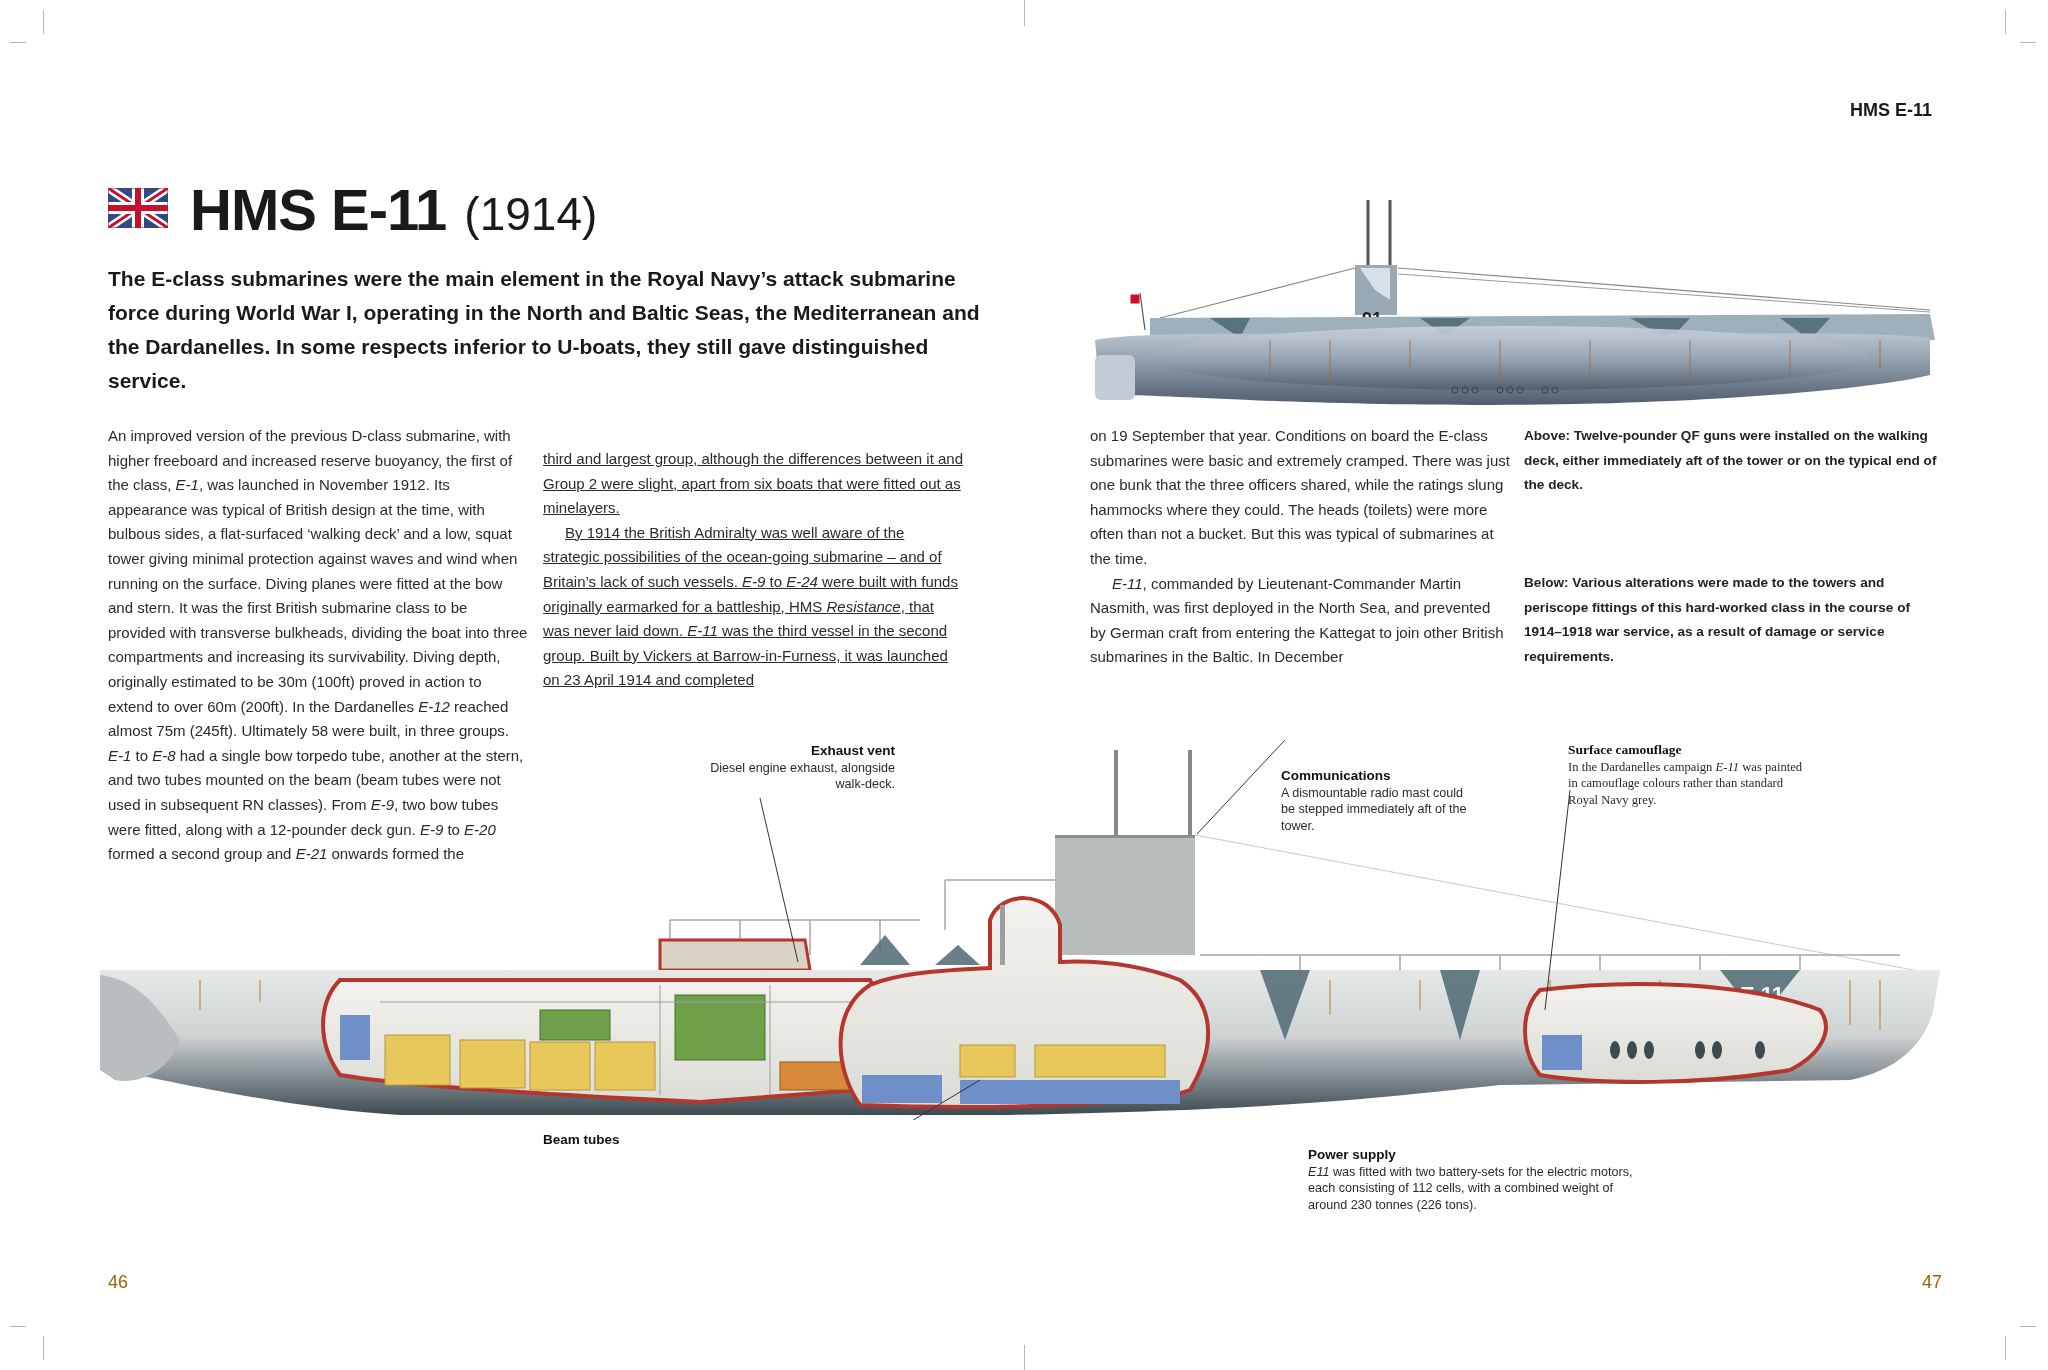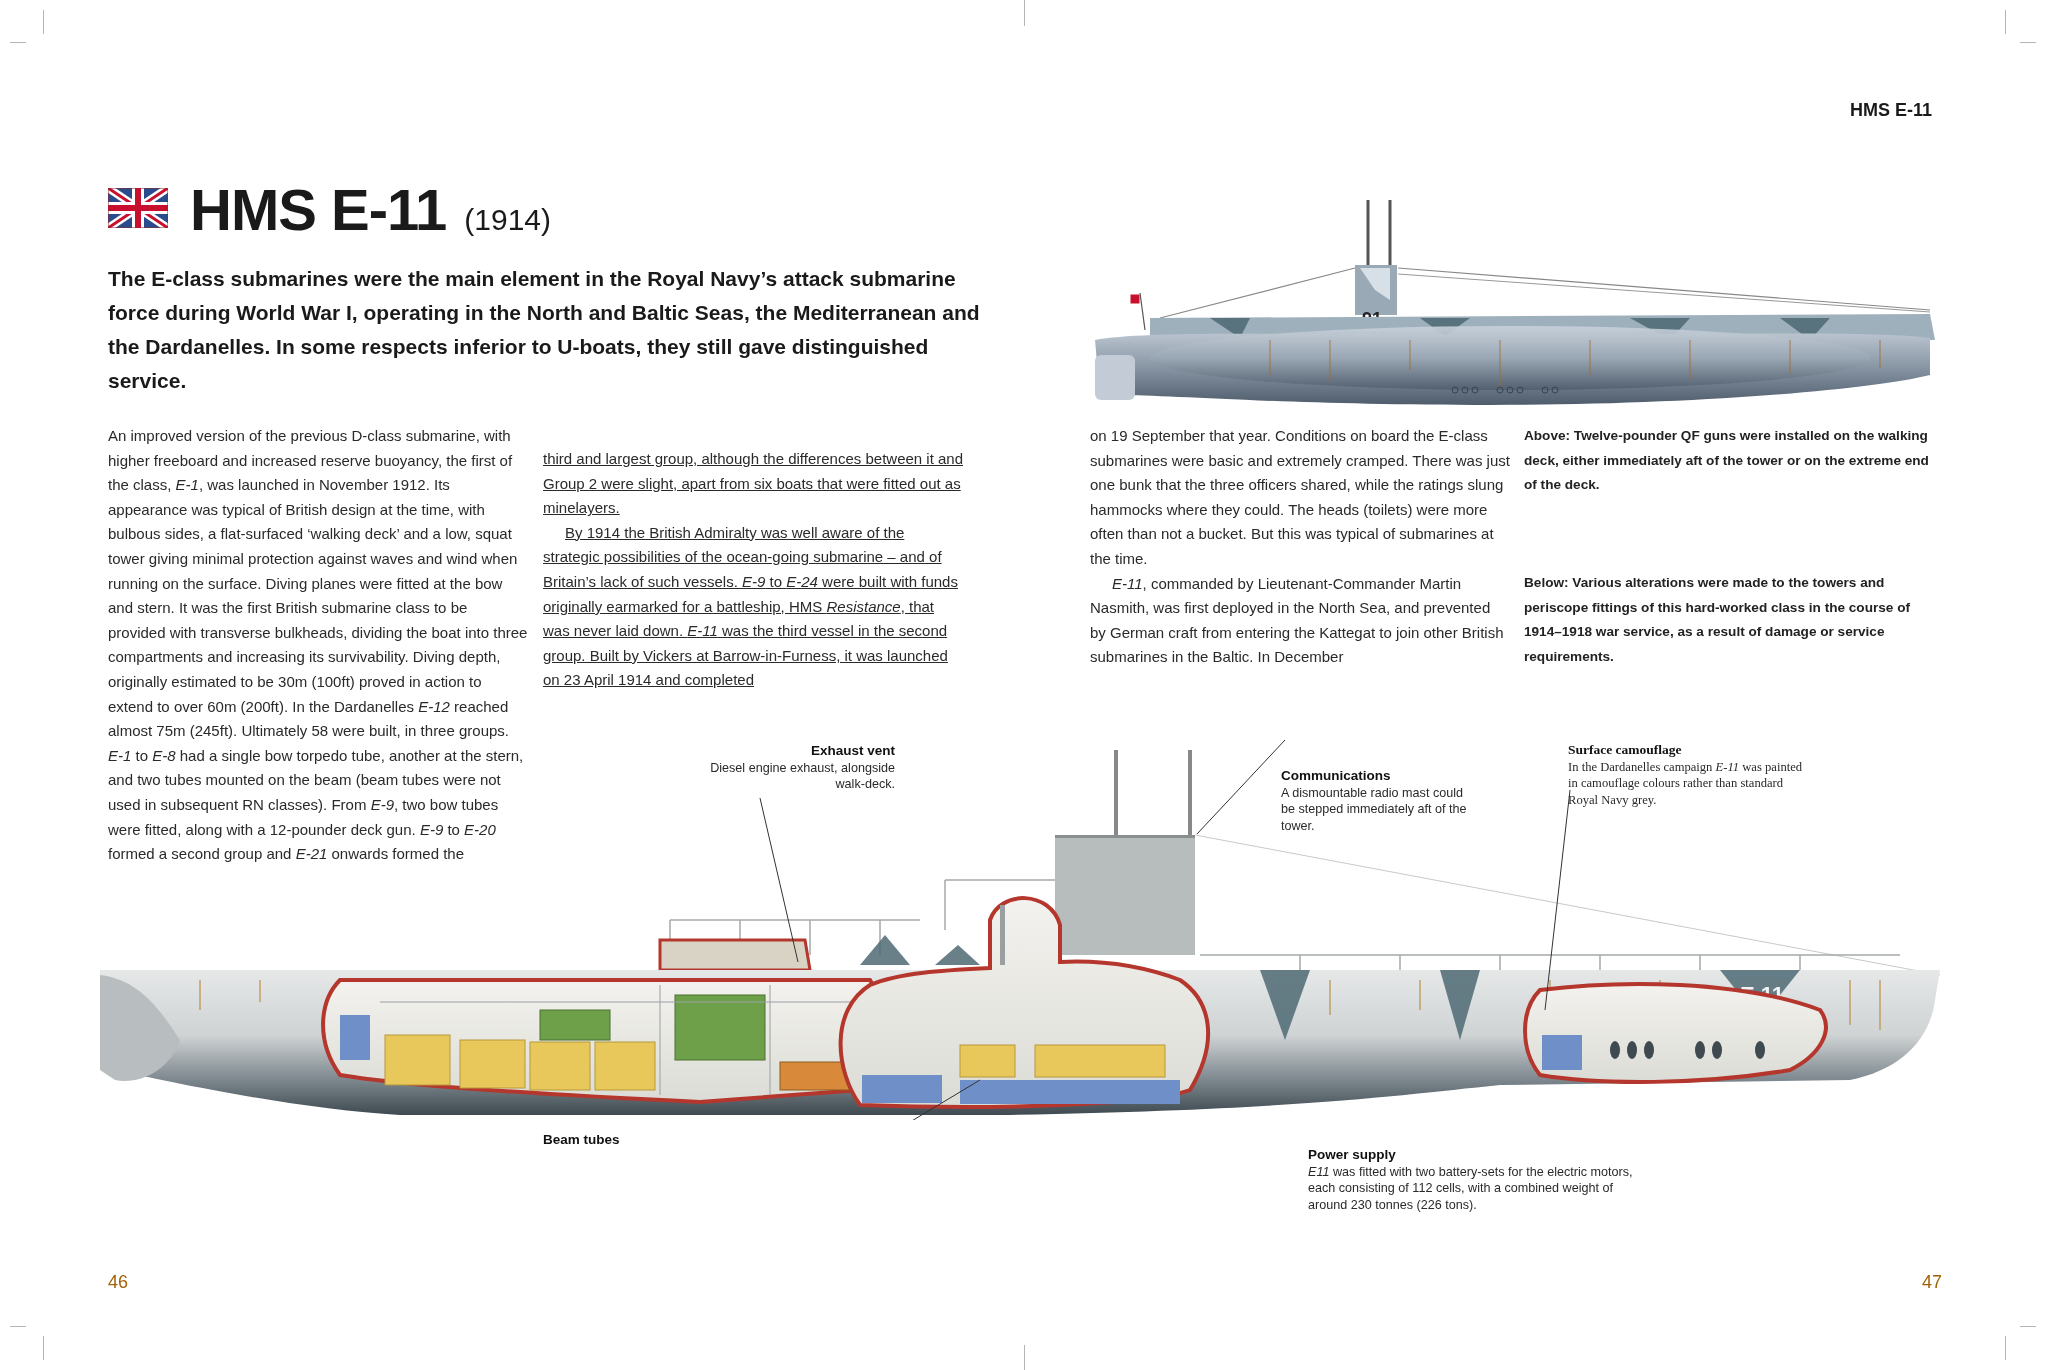--- a/index.html
+++ b/index.html
@@ -4,21 +4,21 @@
 <style>
   html, body { margin:0; padding:0; background:#ffffff; }
   body { width:2048px; height:1370px; position:relative; overflow:hidden;
          font-family:"Liberation Sans", sans-serif; color:#1f1f1f; }
   .abs { position:absolute; }
   .crop { position:absolute; background:#b5b5b5; }
   .running-head { left:1850px; top:100px; font-size:18px; font-weight:bold; color:#1a1a1a; }
   .title-row { left:108px; top:176px; display:flex; align-items:baseline; }
   .flag { width:60px; height:40px; margin-right:22px; align-self:center; position:relative; top:-2px; }
   .title-main { font-size:58px; font-weight:bold; letter-spacing:-1px; color:#1a1a1a; }
-  .title-year { font-size:30px; font-weight:normal; margin-left:18px; color:#1a1a1a; }
+  .title-year { font-size:46px; font-weight:normal; margin-left:18px; color:#1a1a1a; }
   .lead { left:108px; top:262px; width:880px; font-size:21px; font-weight:bold; line-height:34px; color:#1a1a1a; }
   .body-col { font-size:15px; line-height:24.6px; color:#2a2a2a; }
   .body-col p { margin:0; }
   .body-col p.indent { text-indent:22px; }
   .col1 { left:108px; top:424px; width:420px; }
   .col2 { left:543px; top:447px; width:420px;text-decoration:underline; }
   .col3 { left:1090px; top:424px; width:420px; }
   .caption { left:1524px; width:420px; font-size:13.6px; font-weight:bold; line-height:24.5px; color:#222; }
   .cap-above { top:424px; }
   .cap-below { top:571px; }
@@ -63,21 +63,21 @@
 </div>
 <div class="abs body-col col2">
   <p><span>third and largest group, although the differences between it and Group 2 were slight, apart from six boats that were fitted out as minelayers.</span></p>
   <p class="indent"><span>By 1914 the British Admiralty was well aware of the strategic possibilities of the ocean-going submarine – and of Britain’s lack of such vessels. </span><i>E-9</i><span> to </span><i>E-24</i><span> were built with funds originally earmarked for a battleship, HMS </span><i>Resistance</i><span>, that was never laid down. </span><i>E-11</i><span> was the third vessel in the second group. Built by Vickers at Barrow-in-Furness, it was launched on 23 April 1914 and completed</span></p>
 </div>
 <div class="abs body-col col3">
   <p><span>on 19 September that year. Conditions on board the E-class submarines were basic and extremely cramped. There was just one bunk that the three officers shared, while the ratings slung hammocks where they could. The heads (toilets) were more often than not a bucket. But this was typical of submarines at the time.</span></p>
   <p class="indent"><i>E-11</i><span>, commanded by Lieutenant-Commander Martin Nasmith, was first deployed in the North Sea, and prevented by German craft from entering the Kattegat to join other British submarines in the Baltic. In December</span></p>
 </div>
 
-<div class="abs caption cap-above">Above: Twelve-pounder QF guns were installed on the walking deck, either immediately aft of the tower or on the extreme end of the deck.</div>
+<div class="abs caption cap-above">Above: Twelve-pounder QF guns were installed on the walking deck, either immediately aft of the tower or on the typical end of the deck.</div>
 <div class="abs caption cap-below">Below: Various alterations were made to the towers and periscope fittings of this hard-worked class in the course of 1914–1918 war service, as a result of damage or service requirements.</div>
 
 <svg class="abs" style="left:1090px;top:190px;" width="850" height="220" viewBox="0 0 850 220">
   <defs>
     <linearGradient id="hullg" x1="0" y1="0" x2="0" y2="1">
       <stop offset="0" stop-color="#b9c4cf"></stop>
       <stop offset="0.45" stop-color="#8b98a6"></stop>
       <stop offset="1" stop-color="#4e5c6c"></stop>
     </linearGradient>
     <linearGradient id="bulgeg" x1="0" y1="0" x2="0" y2="1">

